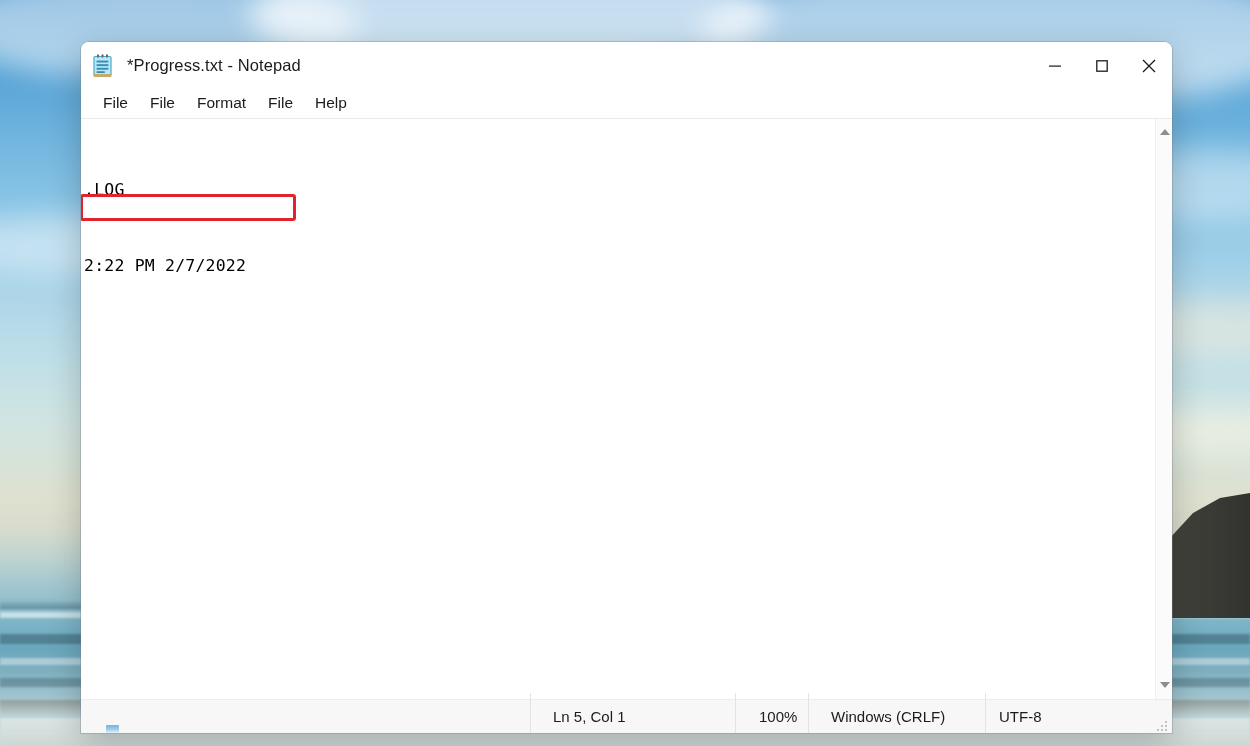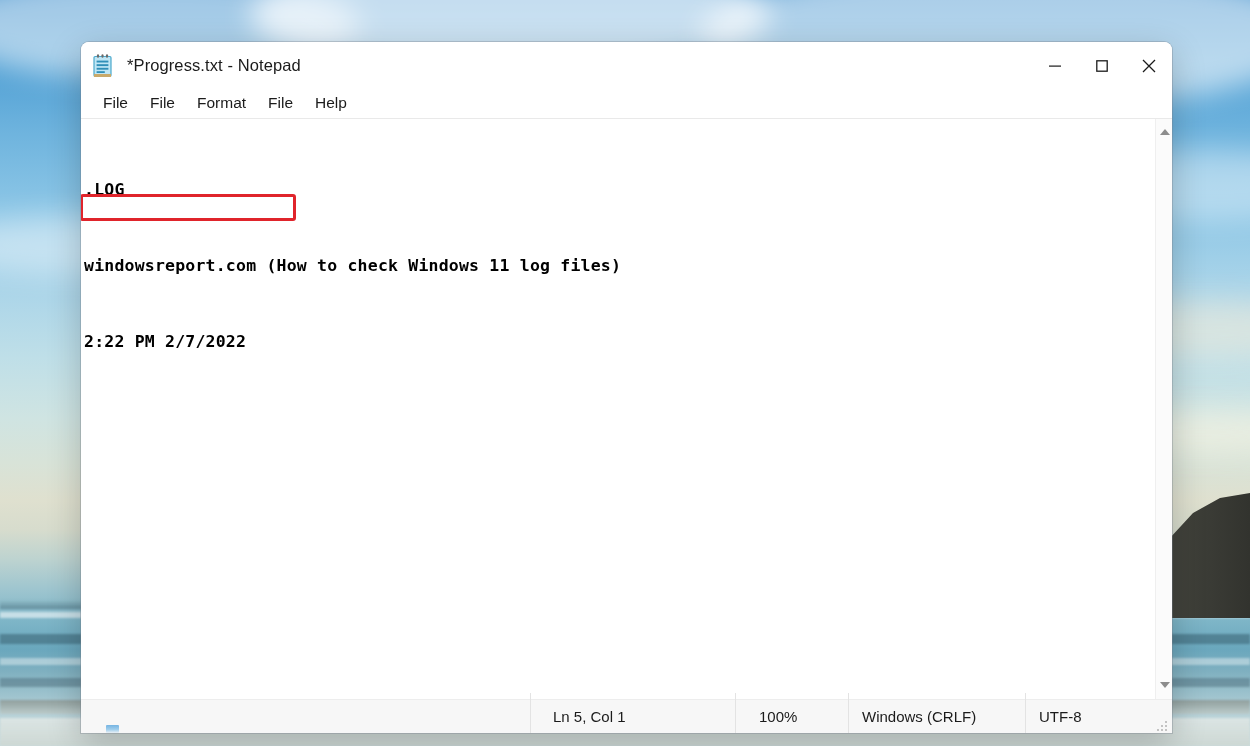--- a/index.html
+++ b/index.html
@@ -142,21 +142,21 @@
     position: relative;
     padding: 7px 0 0 3px;
     font-family: "DejaVu Sans Mono", "Liberation Mono", monospace;
     font-size: 16.5px;
     line-height: 25.4px;
     color: #000000;
     white-space: pre;
     overflow: hidden;
     letter-spacing: 0.2px;
   }
-  .txt-line { height: 25.4px; font-weight: bold; }
+  .txt-line { height: 25.4px; }
 
   
   #highlight-box {
     position: absolute;
     left: -1px;
     top: 75px;
     width: 216px;
     height: 27px;
     border: 3px solid #e0242b;
     border-radius: 3px;
@@ -214,21 +214,21 @@
   .status-cell {
     height: 48px;
     display: flex; align-items: center;
     border-left: 1px solid #e3e3e3;
     padding-left: 22px;
     white-space: nowrap;
     cursor: default;
   }
   #cell-lncol { width: 205px; flex: 0 0 205px; }
   #cell-zoom  { width: 73px;  flex: 0 0 73px; padding-left: 23px; }
-  #cell-eol   { width: 177px; flex: 0 0 177px; padding-left: 13px; margin-left: 40px; }
+  #cell-eol   { width: 177px; flex: 0 0 177px; padding-left: 22px; }
   #cell-enc   { flex: 1 1 auto; padding-left: 13px; }
   #resize-grip {
     position: absolute;
     right: 3px; bottom: 2px;
     width: 12px; height: 12px;
     opacity: 0.55;
   }
   .grip-dot {
     position: absolute;
     width: 2px; height: 2px;
@@ -300,21 +300,20 @@
       <div class="menu-item">File</div>
       <div class="menu-item">File</div>
       <div class="menu-item">Format</div>
       <div class="menu-item">File</div>
       <div class="menu-item">Help</div>
     </div>
 
     <div id="editor-region">
       <div id="text-area">
         <div class="txt-line">.LOG</div>
-        <div class="txt-line">windowsreport.com (How to check Windows 11 log files)</div>
         <div class="txt-line">2:22 PM 2/7/2022</div>
         <div id="highlight-box"></div>
       </div>
 
       <div id="v-scrollbar">
         <div class="sb-arrow" id="sb-up">
           <div class="tri up"></div>
         </div>
         <div class="sb-arrow" id="sb-down">
           <div class="tri down"></div>

